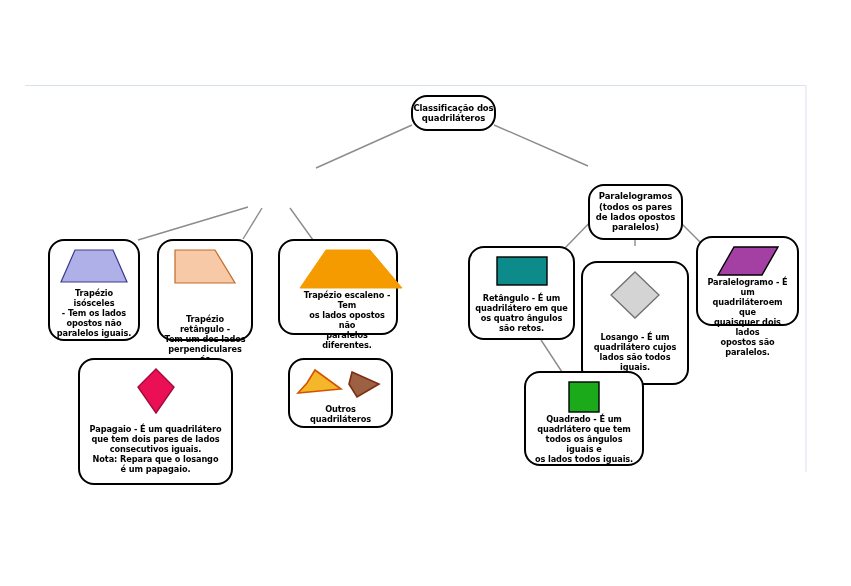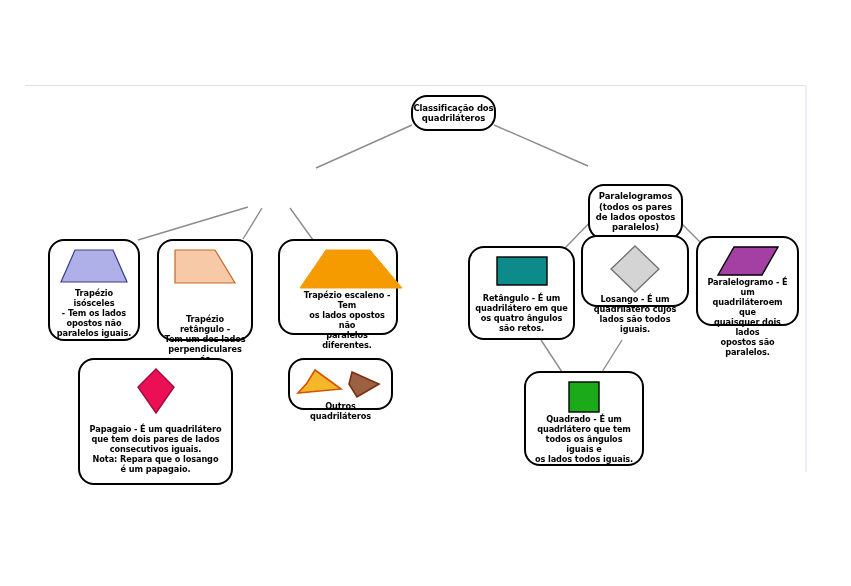--- a/index.html
+++ b/index.html
@@ -166,39 +166,39 @@
     <svg class="shape-svg figure" width="44" height="48" viewBox="0 0 44 48">
       <polygon points="22,2 40,20 22,46 4,20" fill="#eb0f56" stroke="#a3093a" stroke-width="1.4"></polygon>
     </svg>
     <span class="label">Papagaio - É um quadrilátero
 que tem dois pares de lados
 consecutivos iguais.
 Nota: Repara que o losango
 é um papagaio.</span>
   </div>
 
-  <div class="node node-leaf" style="left:288px; top:358px; width:105px; height:52px;">
+  <div class="node node-leaf" style="left:288px; top:358px; width:105px; height:70px;">
     <svg class="shape-svg figure" width="92" height="34" viewBox="0 0 92 34">
       <polygon points="20,3 46,22 3,26 12,16" fill="#f5b72a" stroke="#d35400" stroke-width="1.6"></polygon>
       <polygon points="57,5 84,17 62,30 54,17" fill="#9c6042" stroke="#7c2d12" stroke-width="1.6"></polygon>
     </svg>
     <span class="label">Outros quadriláteros</span>
   </div>
 
   <div class="node node-leaf" style="left:468px; top:246px; width:107px; height:94px;">
     <svg class="shape-svg figure" width="54" height="32" viewBox="0 0 54 32">
       <rect x="2" y="2" width="50" height="28" fill="#0d8b8b" stroke="#000000" stroke-width="1.4"></rect>
     </svg>
     <span class="label">Retângulo - É um
 quadrilátero em que
 os quatro ângulos
 são retos.</span>
   </div>
 
-  <div class="node node-leaf" style="left:581px; top:235px; width:108px; height:72px;">
+  <div class="node node-leaf" style="left:581px; top:261px; width:108px; height:124px;">
     <svg class="shape-svg figure" width="52" height="50" viewBox="0 0 52 50">
       <polygon points="26,2 50,25 26,48 2,25" fill="#d4d4d4" stroke="#707070" stroke-width="1.3"></polygon>
     </svg>
     <span class="label">Losango - É um
 quadrilátero cujos
 lados são todos iguais.</span>
   </div>
 
   <div class="node node-leaf" style="left:696px; top:236px; width:103px; height:90px;">
     <svg class="shape-svg figure" width="64" height="32" viewBox="0 0 64 32">

